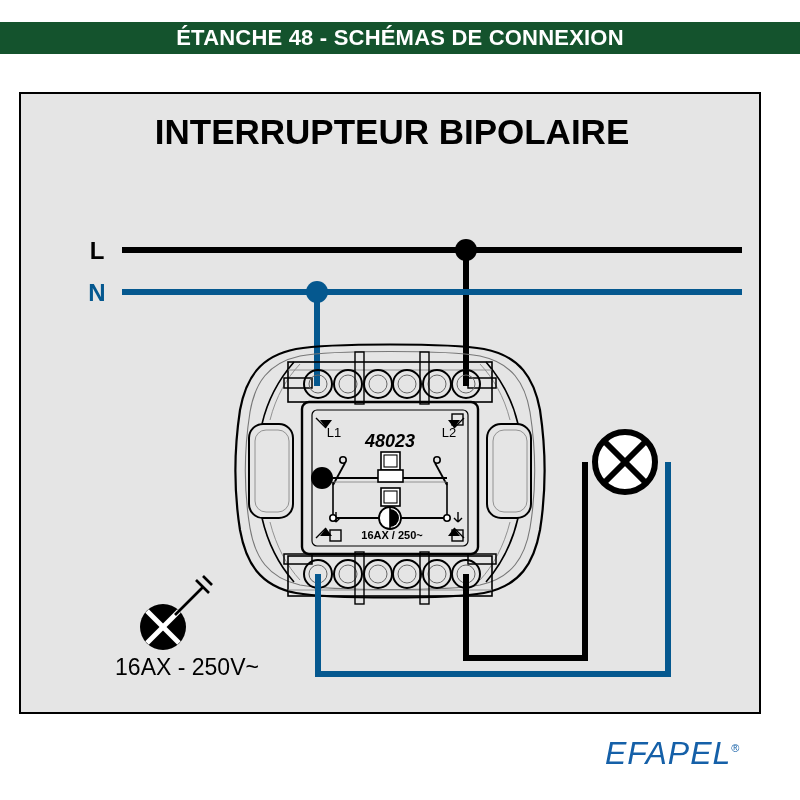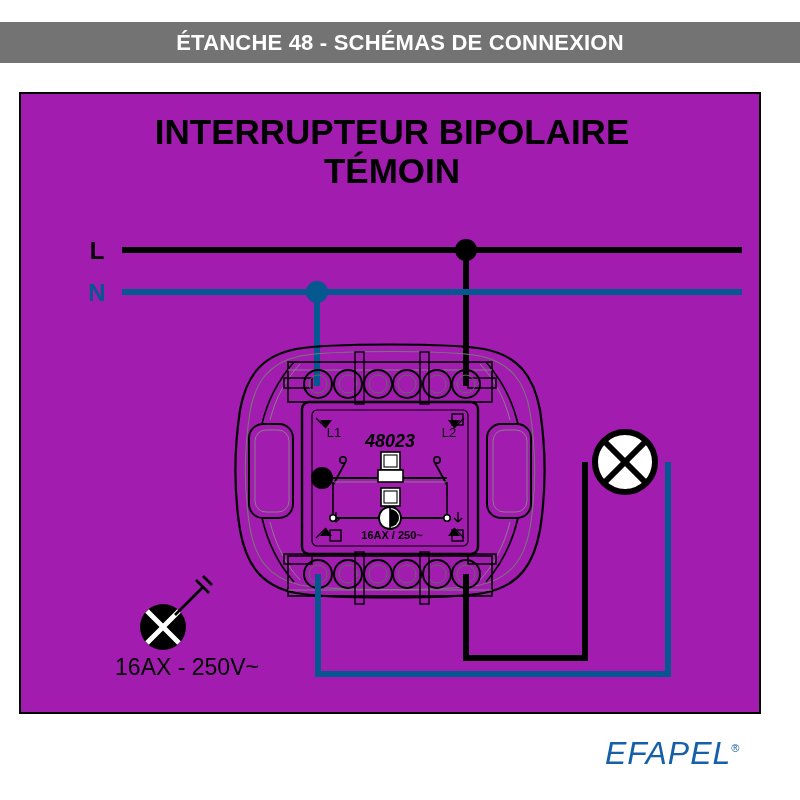--- a/index.html
+++ b/index.html
@@ -4,31 +4,31 @@
 <style>
   html,body{margin:0;padding:0;}
   body{
     width:800px;height:800px;
     background:#ffffff;
     font-family:"Liberation Sans", sans-serif;
     overflow:hidden;
     position:relative;
   }
   #banner{
-    position:absolute;left:0;top:22px;width:800px;height:41px;
-    background:#737373;
+    position:absolute;left:0;top:22px;width:800px;height:32px;
+    background:#14532d;
     display:flex;align-items:center;justify-content:center;
   }
   #banner-text{
     color:#ffffff;font-size:22px;font-weight:bold;letter-spacing:.2px;
     font-family:"Liberation Sans", sans-serif;white-space:nowrap;
   }
   #frame{
     position:absolute;left:19px;top:92px;width:742px;height:622px;
-    border:2.5px solid #000;box-sizing:border-box;background:#a21caf;
+    border:2.5px solid #000;box-sizing:border-box;background:#e5e5e5;
   }
   #title{
     position:absolute;left:0;top:18px;width:742px;text-align:center;
     font-size:35px;font-weight:bold;line-height:1.12;color:#000;
     font-family:"Liberation Sans", sans-serif;
   }
   #logo{
     position:absolute;left:605px;top:735px;
     color:#1560a8;font-size:32px;font-weight:normal;font-style:italic;
     letter-spacing:1px;font-family:"Liberation Sans", sans-serif;
@@ -39,21 +39,20 @@
 </head>
 <body>
 
 <div id="banner">
   <span id="banner-text">ÉTANCHE 48 - SCHÉMAS DE CONNEXION</span>
 </div>
 
 <div id="frame">
   <div id="title">
     <div>INTERRUPTEUR BIPOLAIRE</div>
-    <div>TÉMOIN</div>
   </div>
 </div>
 
 <svg class="svg-layer" viewBox="0 0 800 800">
 
   <g>
     <line x1="122" y1="250" x2="742" y2="250" stroke="#000" stroke-width="6"></line>
 
     <line x1="466" y1="250" x2="466" y2="386" stroke="#000" stroke-width="6"></line>
     <circle cx="466" cy="250" r="11" fill="#000"></circle>

